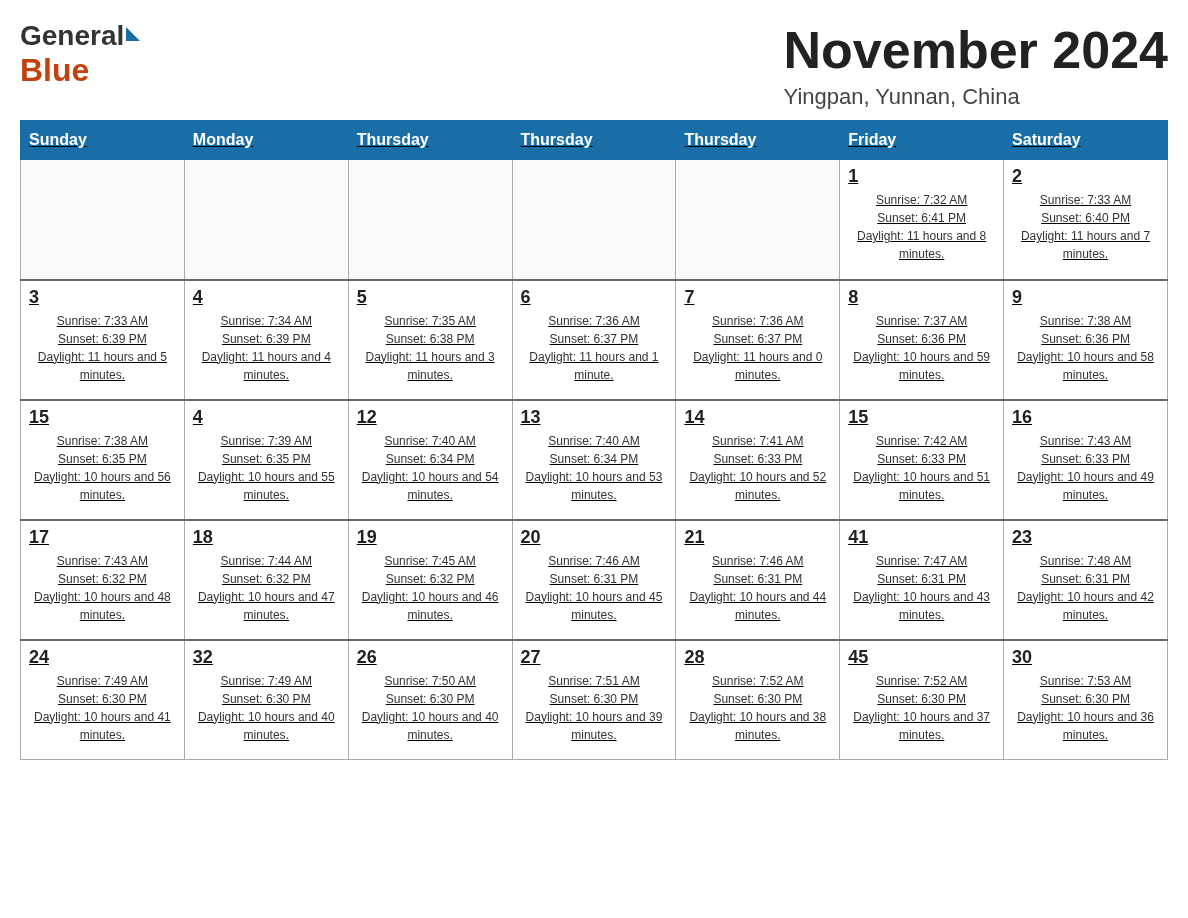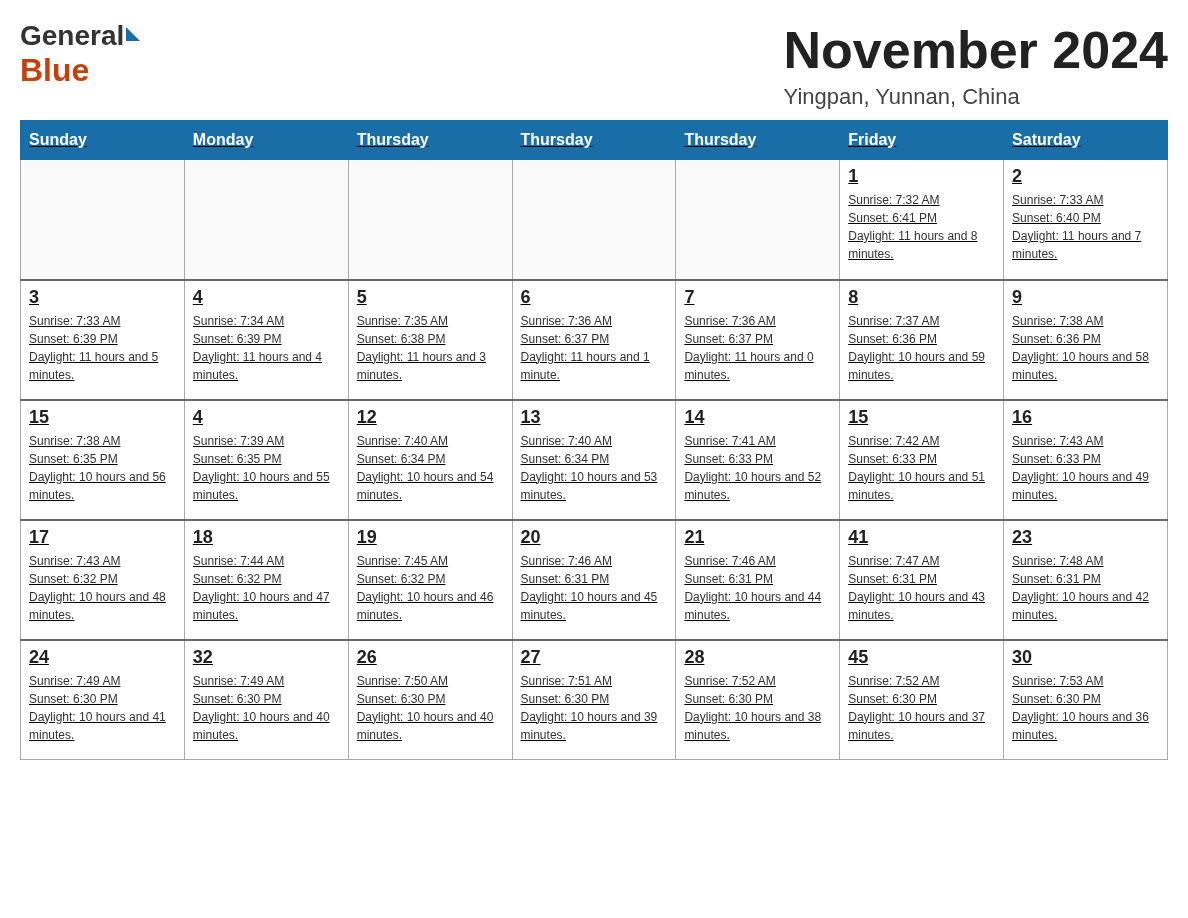--- a/index.html
+++ b/index.html
@@ -87,20 +87,21 @@
       font-size: 18px;
       font-weight: bold;
       color: #222;
       display: block;
       margin-bottom: 4px;
     }
     .day-info {
       font-size: 12px;
       color: #333;
       line-height: 1.5;
+      text-align: center;
     }
     .empty-cell {
       background: #f9f9f9;
     }
     .row-divider td {
       border-top: 2px solid #666;
     }
   </style>
 </head>
 <body>

